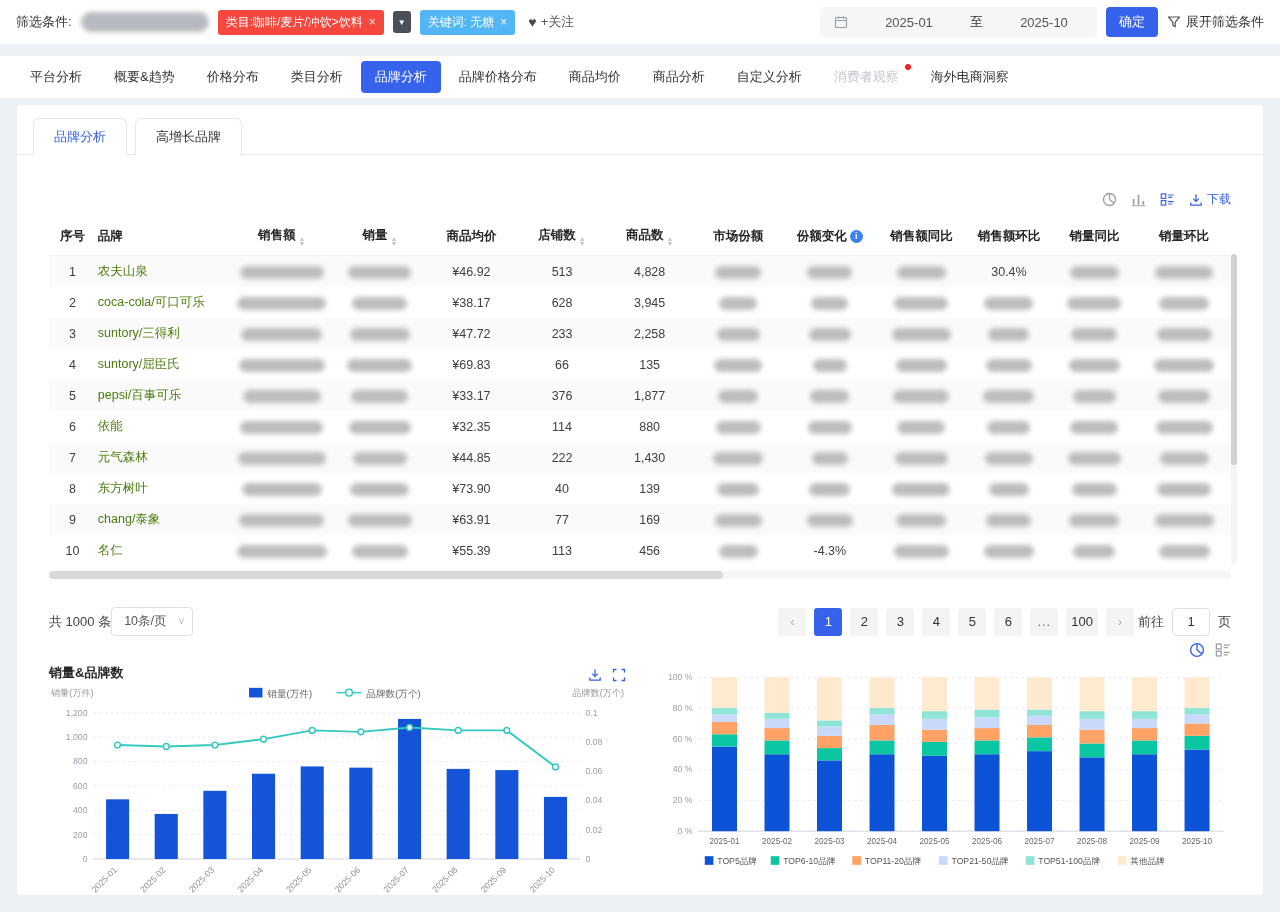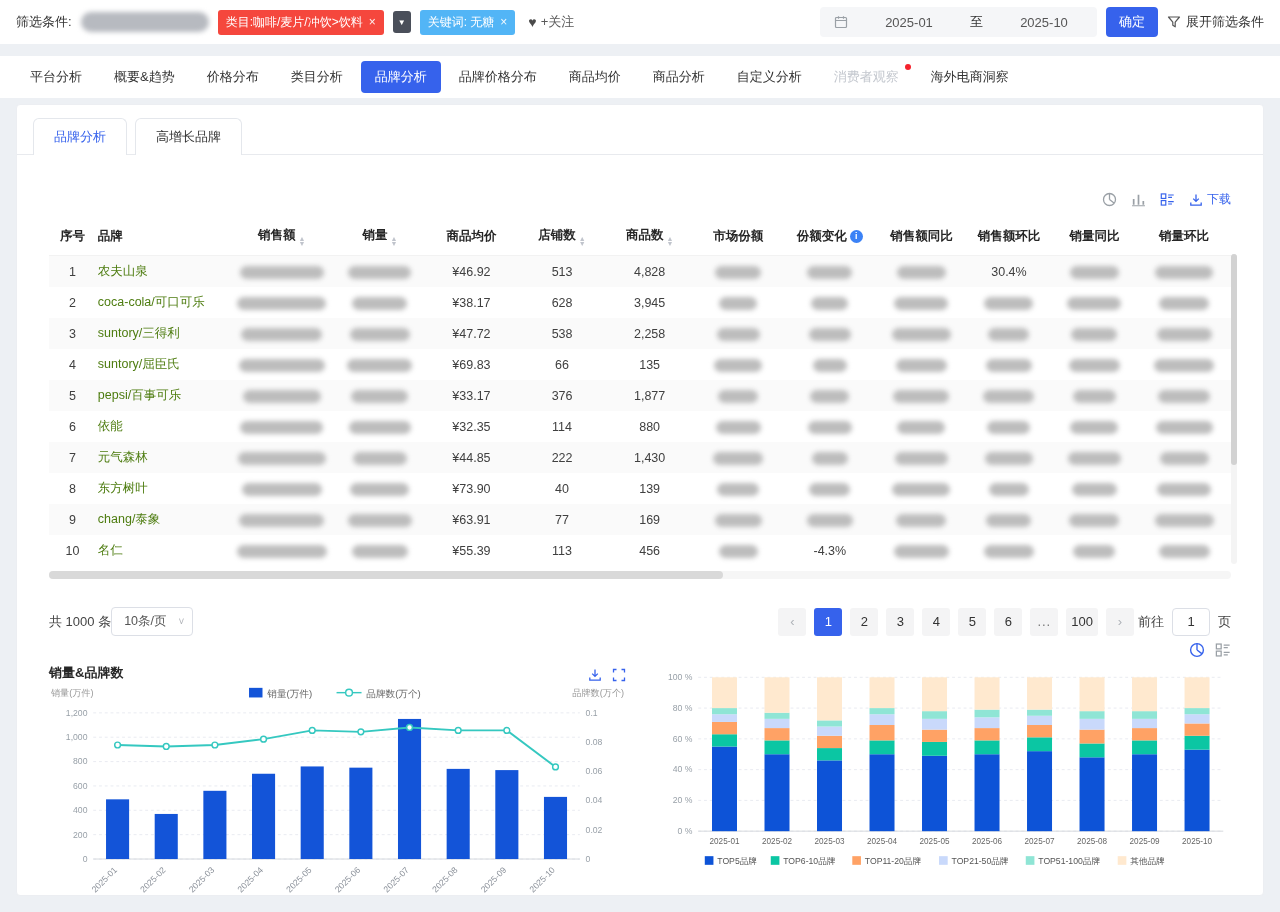--- a/index.html
+++ b/index.html
@@ -248,21 +248,21 @@
               <td><span class="blur" style="width: 49px;"></span></td>
               <td><span class="blur" style="width: 54px;"></span></td>
               <td><span class="blur" style="width: 50px;"></span></td>
             </tr>
             <tr class="table-row">
               <td>3</td>
               <td style="text-align: left;"><a class="brand-link" href="#">suntory/三得利</a></td>
               <td><span class="blur" style="width: 81px;"></span></td>
               <td><span class="blur" style="width: 60px;"></span></td>
               <td>¥47.72</td>
-              <td>538</td>
+              <td>233</td>
               <td>2,258</td>
               <td><span class="blur" style="width: 43px;"></span></td>
               <td><span class="blur" style="width: 42px;"></span></td>
               <td><span class="blur" style="width: 59px;"></span></td>
               <td><span class="blur" style="width: 41px;"></span></td>
               <td><span class="blur" style="width: 46px;"></span></td>
               <td><span class="blur" style="width: 55px;"></span></td>
             </tr>
             <tr class="table-row">
               <td>4</td>

